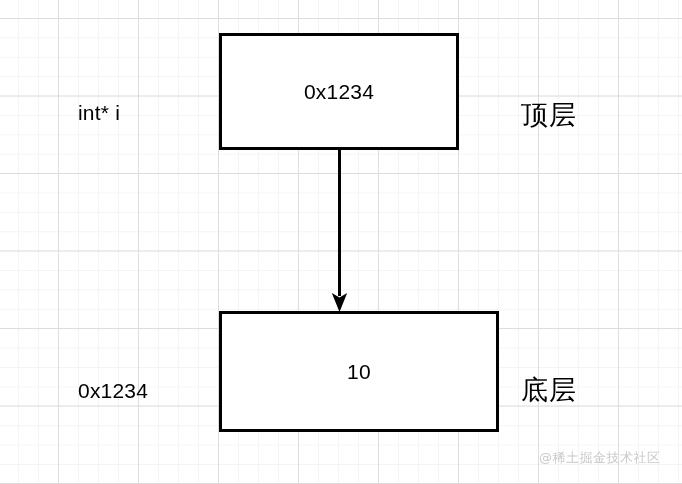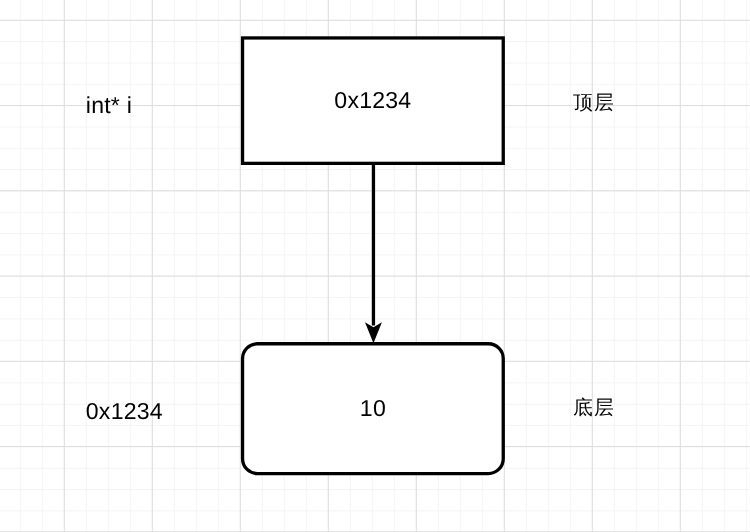--- a/index.html
+++ b/index.html
@@ -44,35 +44,36 @@
   }
   .node-box .node-text {
     font-size: 21px;
     line-height: 1;
     color: #000000;
     letter-spacing: 0.2px;
     white-space: nowrap;
   }
 
   #box-top    { left: 219px; top: 33px;  width: 240px; height: 117px; }
-  #box-bottom { left: 219px; top: 311px; width: 240px; height: 121px; border-radius: 15px; }
+  #box-bottom { left: 219px; top: 311px; width: 280px; height: 121px; }
 
   
   #arrow { position: absolute; left: 330px; top: 148px; width: 20px; height: 166px; }
   #arrow svg { display: block; }
 
   
   .label {
     position: absolute;
     color: #000000;
     white-space: nowrap;
     line-height: 1;
+    margin-top: 16px;
   }
   .label-latin { font-size: 21px; letter-spacing: 0.2px; }
-  .label-cjk   { font-size: 18px; letter-spacing: 1px;
+  .label-cjk   { font-size: 27px; letter-spacing: 1px;
                  font-family: "DejaVu Sans", "Liberation Sans", sans-serif; }
 
   #label-var     { left: 78px;  top: 86px;  }
   #label-address { left: 78px;  top: 364px; }
   #label-upper   { left: 521px; top: 85px;  }
   #label-lower   { left: 521px; top: 363px; font-family: Liberation Mono, monospace; }
 
   
   #watermark {
     position: absolute;
@@ -107,14 +108,15 @@
   </div>
 
   <div class="label label-latin" id="label-var">int* i</div>
 
   <div class="label label-latin" id="label-address">0x1234</div>
 
   <div class="label label-cjk" id="label-upper">顶层</div>
 
   <div class="label label-cjk" id="label-lower">底层</div>
 
+  <div id="watermark">@稀土掘金技术社区</div>
 
 </div>
 
 </body></html>

